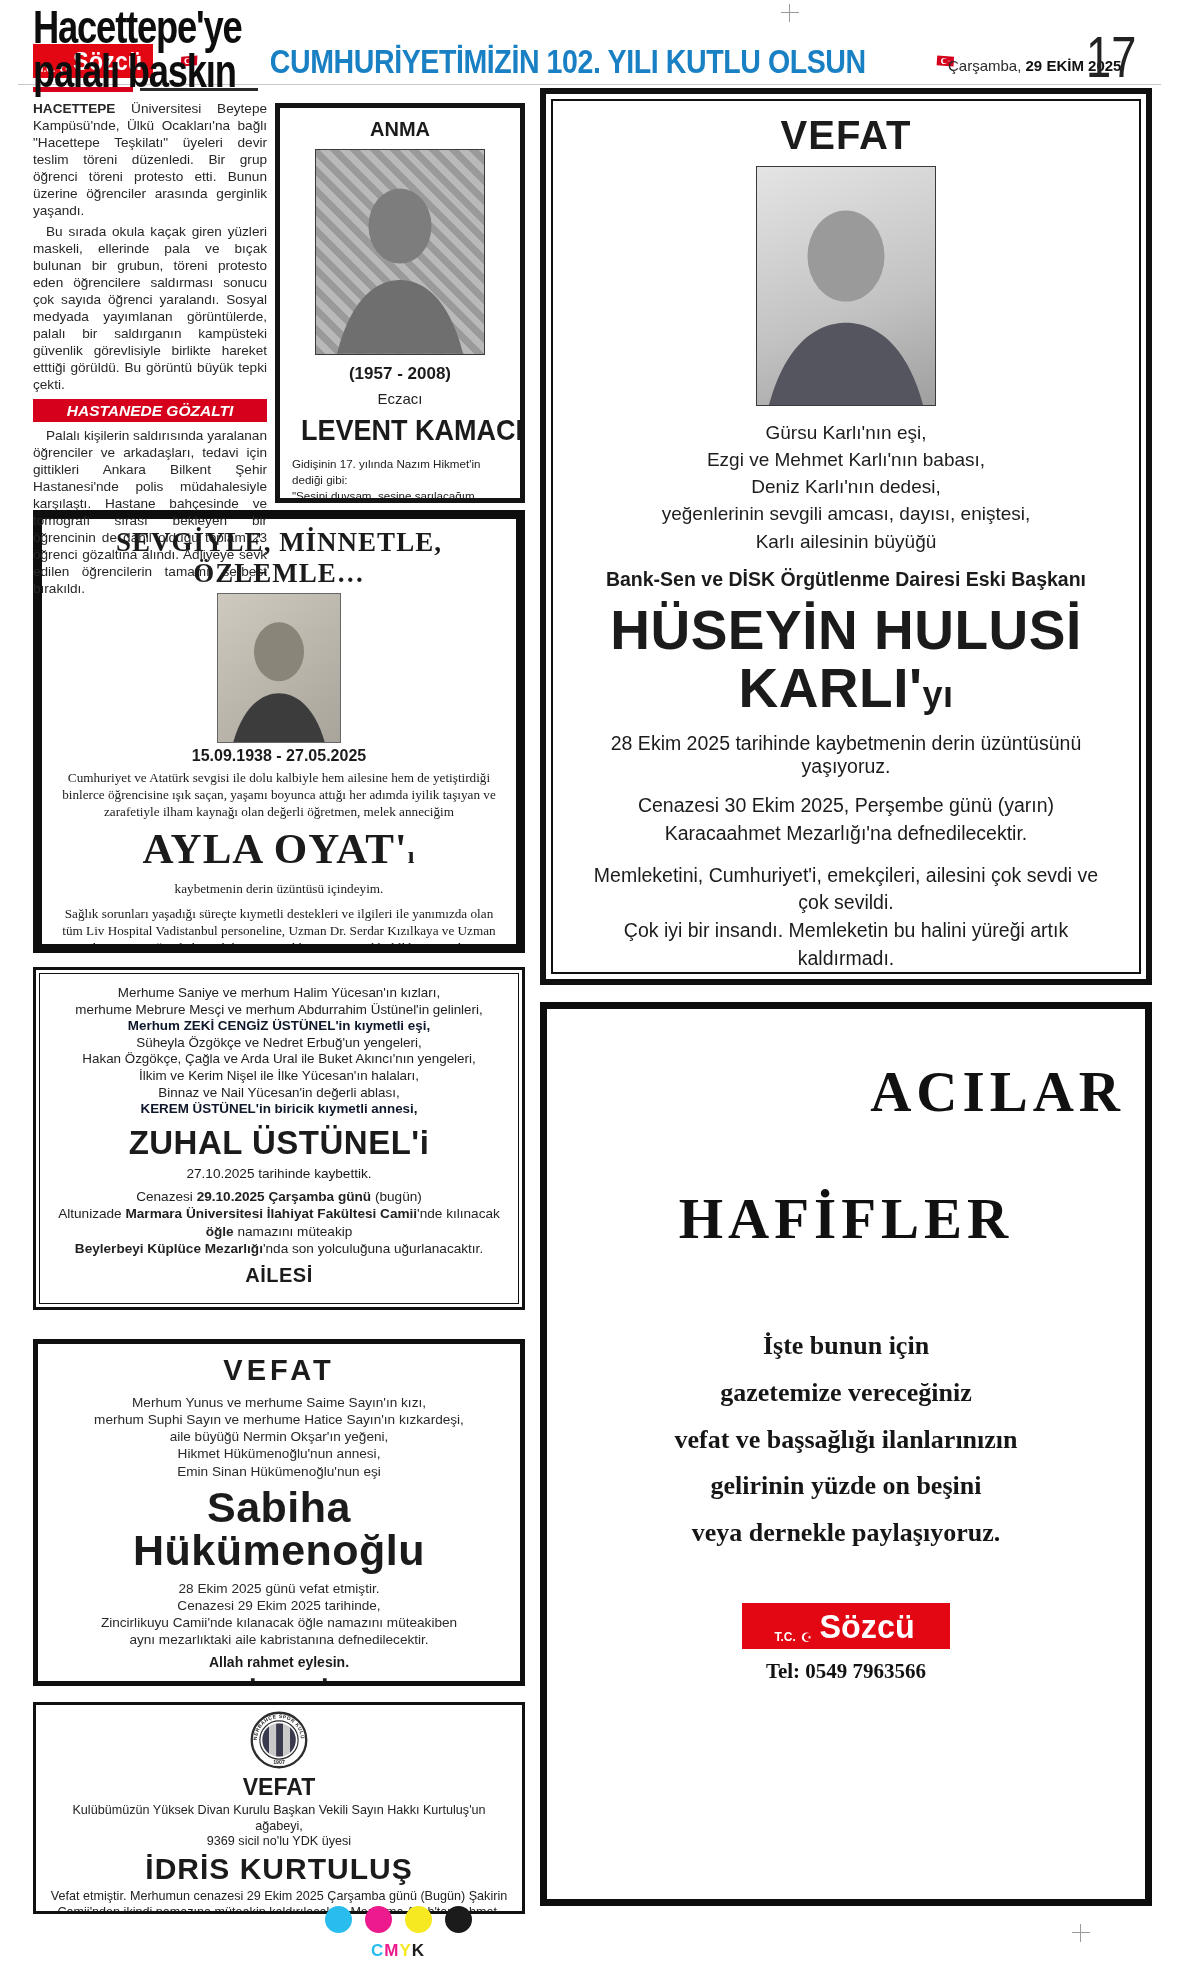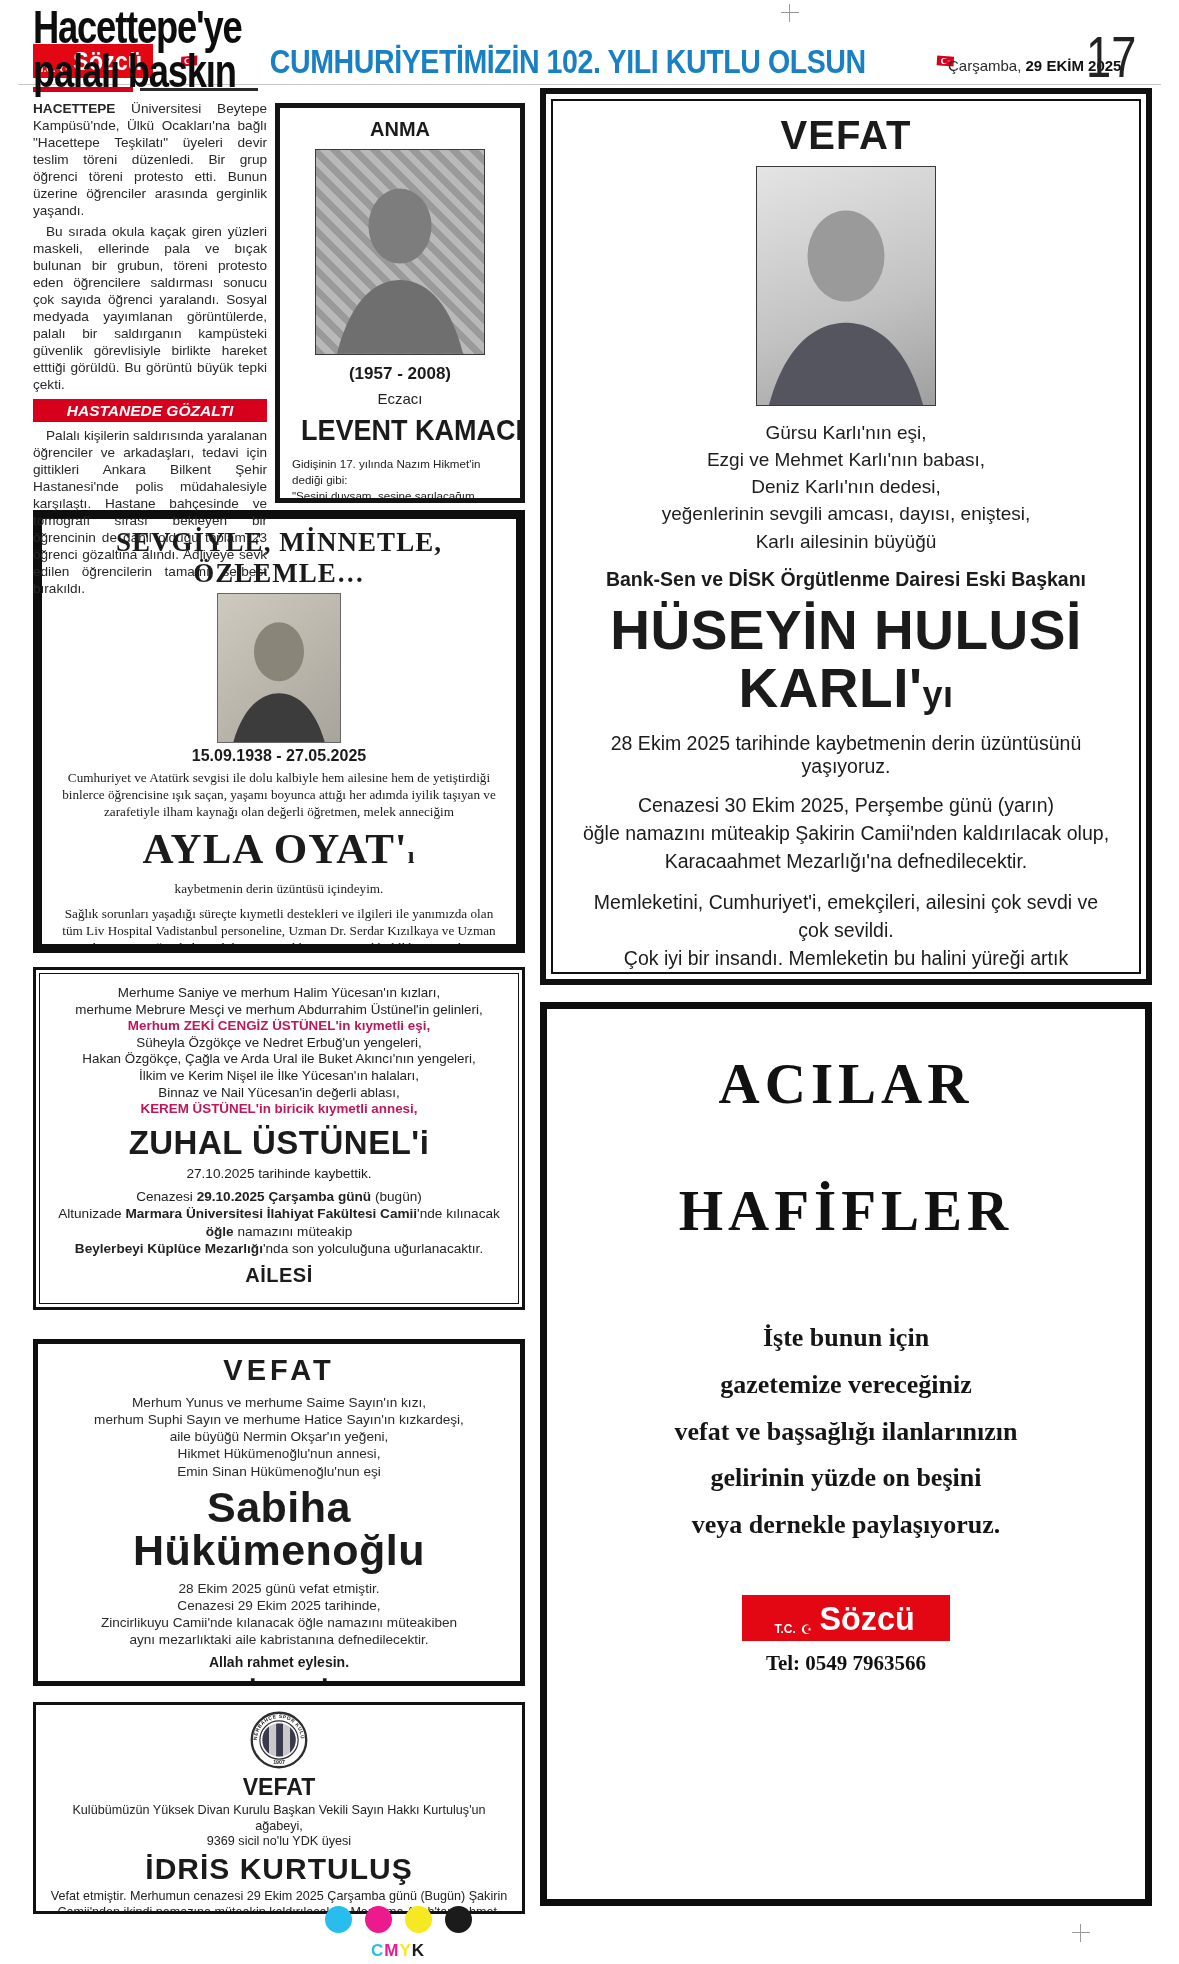--- a/index.html
+++ b/index.html
@@ -87,21 +87,21 @@
   .oyat-intro{font-size:13.2px;line-height:1.3;margin-top:4px;text-align:center;}
   .oyat-name{font-size:43px;font-weight:bold;margin-top:4px;letter-spacing:1px;}
   .oyat-name .suffix{font-size:24px;}
   .oyat-p{font-size:13.2px;line-height:1.3;margin-top:7px;}
 
   
   .ustunel-box{margin-top:14px;width:492px;height:343px;border:3px solid #111;box-sizing:border-box;padding:3px;background:#fff;}
   .ustunel-inner{border:1px solid #111;height:100%;box-sizing:border-box;text-align:center;padding:6px 10px;overflow:hidden;}
   .u-title{font-size:21px;font-weight:800;margin-top:2px;}
   .u-rel{margin-top:5px;font-size:13.4px;line-height:1.24;color:#222;}
-  .u-rel .b{font-weight:bold;color:#be185d;}
+  .u-rel .b{font-weight:bold;color:#0f172a;}
   .u-name{font-size:33px;font-weight:800;margin-top:6px;letter-spacing:.5px;}
   .u-date{font-size:13.6px;margin-top:4px;}
   .u-funeral{margin-top:7px;font-size:13.6px;line-height:1.28;color:#222;}
   .u-ailesi{font-size:20px;font-weight:800;margin-top:7px;letter-spacing:.5px;}
 
   
   .sabiha-box{margin-top:29px;width:492px;height:347px;border:5px solid #0f0f0f;box-sizing:border-box;
       text-align:center;padding:8px 14px;overflow:hidden;background:#fff;}
   .s-title{font-size:29px;font-weight:800;letter-spacing:4px;margin-top:2px;}
   .s-rel{margin-top:7px;font-size:13.6px;line-height:1.26;color:#2a2a2a;}
@@ -116,21 +116,21 @@
   .fb-logo{width:58px;height:58px;margin:2px auto 0 auto;}
   .fb-title{font-size:23px;font-weight:800;margin-top:1px;}
   .fb-intro{font-size:12.6px;line-height:1.25;margin-top:2px;color:#222;}
   .fb-name{font-size:30px;font-weight:800;margin-top:2px;letter-spacing:1px;}
   .fb-body{font-size:12.6px;line-height:1.25;margin-top:3px;color:#222;}
 
   
   .acilar-box{margin-top:17px;width:612px;height:904px;border:7px solid #0d0d0d;box-sizing:border-box;
       text-align:center;padding:30px 20px;overflow:hidden;background:#fff;font-family:"Liberation Serif",serif;}
   .ac-line{font-size:57px;font-weight:bold;letter-spacing:5px;margin-top:62px;color:#111;}
-  .ac-line.first{margin-top:12px;}
+  .ac-line.first{margin-top:20px;text-align:right;}
   .ac-body{margin-top:72px;font-size:26px;font-weight:bold;line-height:1.8;color:#161616;}
   .ac-logo{width:208px;height:46px;background:#e30613;margin:46px auto 0 auto;display:flex;
       align-items:center;justify-content:center;gap:5px;font-family:"Liberation Sans",sans-serif;}
   .ac-logo .tc{color:#fff;font-size:12px;font-weight:bold;align-self:flex-end;margin-bottom:5px;}
   .ac-logo .moon{color:#fff;font-size:13px;align-self:flex-end;margin-bottom:4px;}
   .ac-logo .word{color:#fff;font-size:34px;font-weight:bold;line-height:1;transform:scaleX(.95);}
   .ac-tel{margin-top:10px;font-size:21px;font-weight:bold;color:#111;}
 
   
   .cmyk{position:absolute;left:288px;top:1906px;width:220px;text-align:center;}
@@ -329,21 +329,20 @@
           <div>Karlı ailesinin büyüğü</div>
         </div>
         <div class="karli-role">Bank-Sen ve DİSK Örgütlenme Dairesi Eski Başkanı</div>
         <div class="karli-name">
           <div>HÜSEYİN HULUSİ</div>
           <div><span>KARLI'</span><span class="suffix">yı</span></div>
         </div>
         <div class="karli-p1">28 Ekim 2025 tarihinde kaybetmenin derin üzüntüsünü yaşıyoruz.</div>
         <div class="karli-par">
           <div>Cenazesi 30 Ekim 2025, Perşembe günü (yarın)</div>
-          <div>öğle namazını müteakip Şakirin Camii'nden kaldırılacak olup,</div>
           <div>Karacaahmet Mezarlığı'na defnedilecektir.</div>
         </div>
         <div class="karli-par">
           <div>Memleketini, Cumhuriyet'i, emekçileri, ailesini çok sevdi ve çok sevildi.</div>
           <div>Çok iyi bir insandı. Memleketin bu halini yüreği artık kaldırmadı.</div>
 
         </div>
 
       </div>
     </section>

